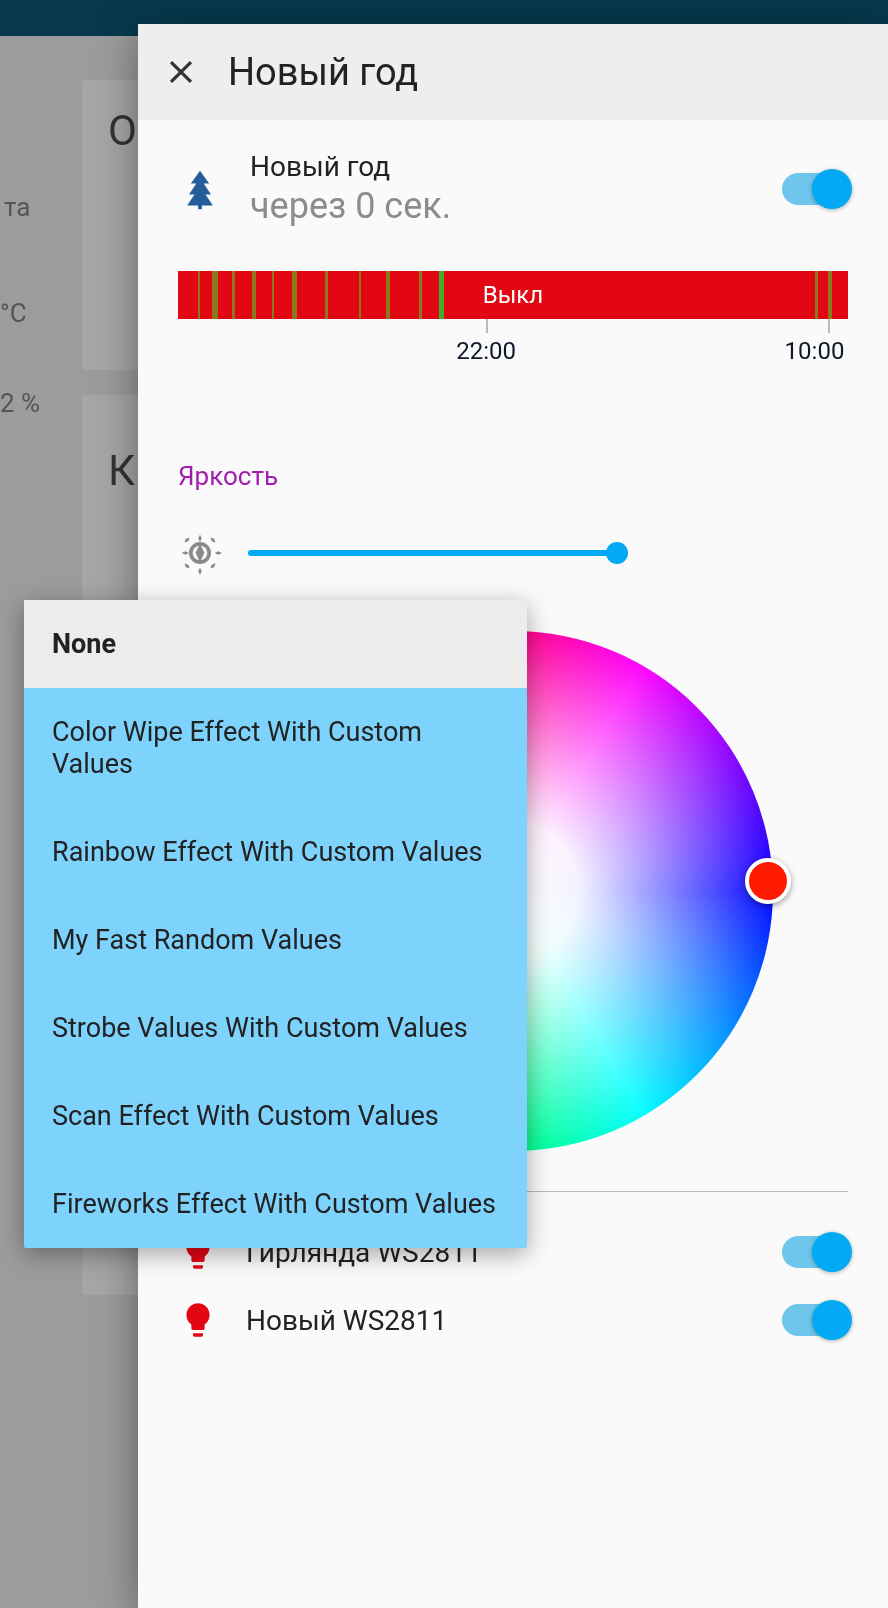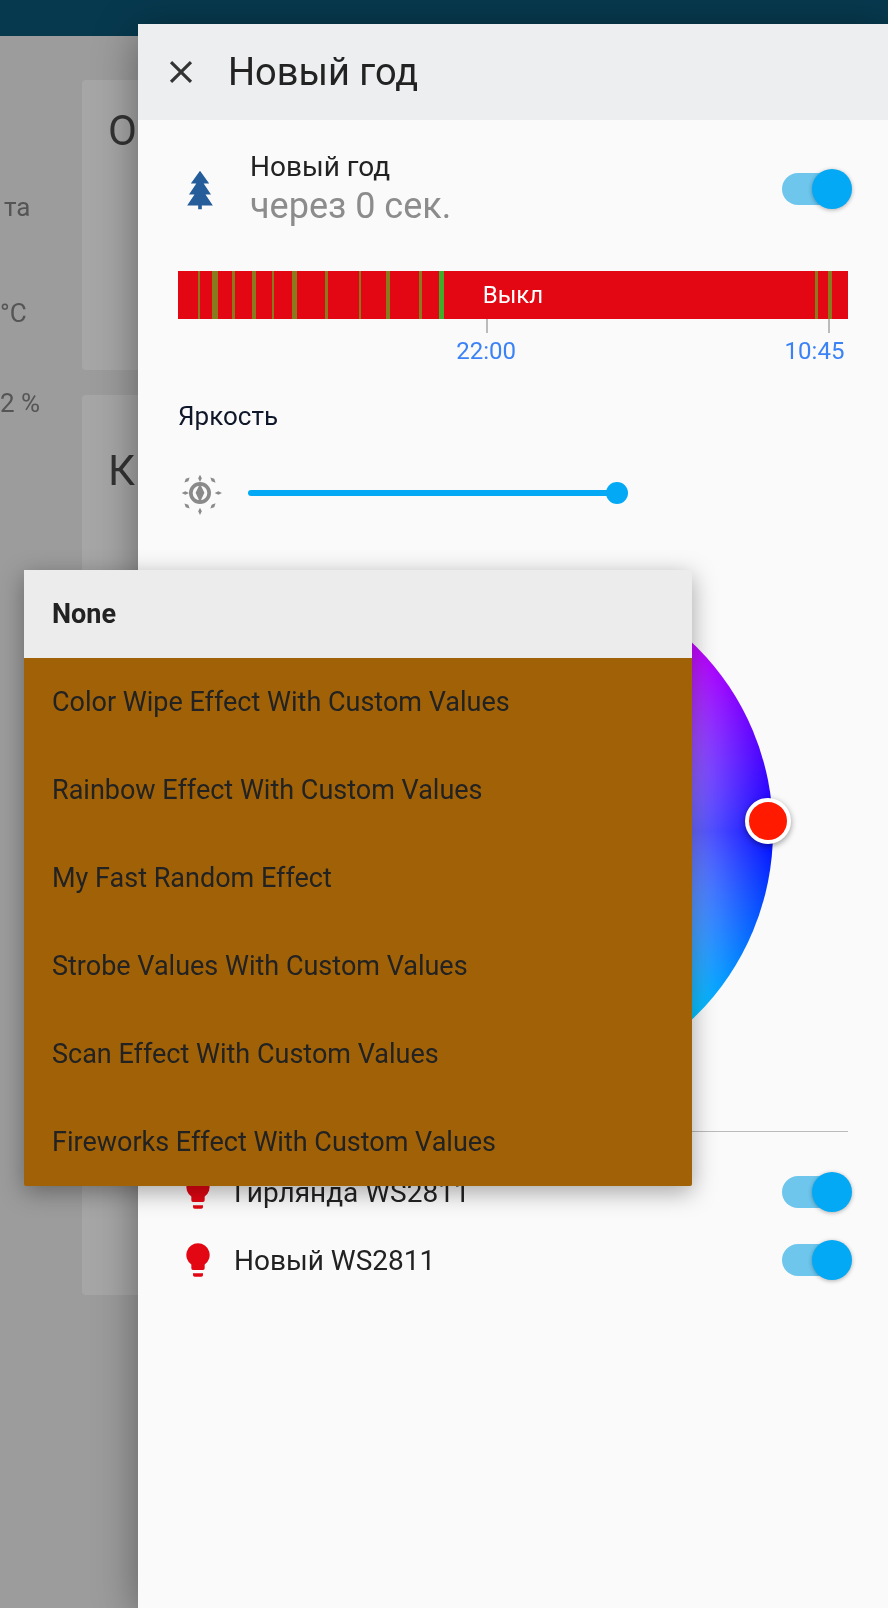--- a/index.html
+++ b/index.html
@@ -40,23 +40,23 @@
   .switch { width: 66px; height: 32px; border-radius: 16px; background: #6ec6ed; position: relative; cursor: pointer; }
   .switch .knob { position: absolute; right: -4px; top: -4px; width: 40px; height: 40px; border-radius: 50%; background: #03a9f4; box-shadow: 0 1px 4px rgba(0,0,0,0.3); }
 
   .timeline { margin-top: 44px; }
   .timeline-bar { height: 48px; background: #e30613; position: relative; overflow: hidden; text-align: right; }
   .timeline-bar .stripe { position: absolute; top: 0; bottom: 0; background: #8a7a1e; }
   .timeline-bar .green { position: absolute; top: 0; bottom: 0; background: #3fae29; }
   .timeline-bar .label { position: absolute; left: 50%; top: 50%; transform: translate(-50%,-50%); color: #fff; font-size: 24px; }
   .timeline-ticks { position: relative; height: 50px; }
   .tick { position: absolute; top: 0; width: 2px; height: 14px; background: #bbb; }
-  .tick-label { position: absolute; top: 18px; font-size: 24px; color: #3b82f6; transform: translateX(-50%); }
-
-  .section-label { font-size: 26px; color: #0f172a; margin-top: 32px; }
+  .tick-label { position: absolute; top: 18px; font-size: 24px; color: #0f172a; transform: translateX(-50%); }
+
+  .section-label { font-size: 26px; color: #a21caf; margin-top: 92px; }
 
   .brightness-row { display: flex; align-items: center; gap: 26px; margin-top: 40px; }
   .bright-icon { width: 44px; height: 44px; }
   .bright-icon svg { width: 100%; height: 100%; fill: #8a8a8a; }
   .slider { flex: 0 0 auto; width: 370px; position: relative; height: 6px; background: #03a9f4; border-radius: 3px; }
   .slider .dot { position: absolute; right: -10px; top: 50%; transform: translateY(-50%); width: 22px; height: 22px; border-radius: 50%; background: #03a9f4; }
 
   .color-wheel-wrap { position: relative; margin: 56px auto 0; width: 520px; height: 520px; }
   .color-wheel {
     width: 100%; height: 100%; border-radius: 50%;
@@ -71,29 +71,29 @@
     content: ""; position: absolute; inset: 0; border-radius: 50%;
     background: radial-gradient(circle, #fff 0%, rgba(255,255,255,0.95) 18%, rgba(255,255,255,0) 72%);
   }
   .color-handle {
     position: absolute; width: 46px; height: 46px; border-radius: 50%;
     background: #ff1a00; border: 4px solid #fff; box-shadow: 0 2px 6px rgba(0,0,0,0.4);
     right: -18px; top: 48%; transform: translateY(-50%);
   }
 
   .device-section { margin-top: 40px; border-top: 1px solid #bbb; padding-top: 26px; }
-  .device-row { display: flex; align-items: center; gap: 16px; padding: 14px 0; }
+  .device-row { display: flex; align-items: center; gap: 28px; padding: 14px 0; }
   .bulb-icon { width: 40px; height: 40px; }
   .bulb-icon svg { width: 100%; height: 100%; fill: #e30613; }
   .device-name { flex: 1; font-size: 28px; color: #222; }
 
   
   .dropdown {
-    position: absolute; top: 570px; left: 24px; width: 668px;
-    background: #a16207; box-shadow: 0 6px 24px rgba(0,0,0,0.35);
+    position: absolute; top: 600px; left: 24px; width: 503px;
+    background: #7dd3fc; box-shadow: 0 6px 24px rgba(0,0,0,0.35);
     border-radius: 2px; z-index: 50;
   }
   .dropdown-item { padding: 28px 28px; font-size: 27px; color: #222; cursor: pointer; }
   .dropdown-item.selected { background: #ececec; font-weight: 700; }
 </style>
 </head>
 <body>
 
 <div class="bg-header"></div>
 <div class="bg-card1"></div>
@@ -146,21 +146,21 @@
         <div class="stripe" style="left:36%;width:3px"></div>
         <div class="green" style="left:39%;width:5px"></div>
         <div class="stripe" style="left:95%;width:3px"></div>
         <div class="stripe" style="left:97%;width:4px"></div>
         <span class="label">Выкл</span>
       </div>
       <div class="timeline-ticks">
         <div class="tick" style="left:46%"></div>
         <div class="tick-label" style="left:46%">22:00</div>
         <div class="tick" style="left:97%"></div>
-        <div class="tick-label" style="left:95%">10:45</div>
+        <div class="tick-label" style="left:95%">10:00</div>
       </div>
     </div>
 
     <div class="section-label">Яркость</div>
     <div class="brightness-row">
       <span class="bright-icon">
         <svg viewBox="0 0 24 24">
             <path d="M12 7l2.39 4.84L12 17l-2.39-5.16L12 7m0-5l-1 2 1 2 1-2-1-2m0 18l-1 2 1 2 1-2-1-2M4.22 4.22l-.71 2.12 2.12-.71.71-2.12-2.12.71m14.14 14.14l-.71 2.12 2.12-.71.71-2.12-2.12.71M2 12l2 1 2-1-2-1-2 1m18 0l2 1 2-1-2-1-2 1M4.22 19.78l2.12.71-.71-2.12-2.12-.71.71 2.12m14.14-14.14l2.12.71-.71-2.12-2.12-.71.71 2.12"></path>
             <circle cx="12" cy="12" r="5" fill="none" stroke="#8a8a8a" stroke-width="2"></circle>
           </svg>
@@ -200,17 +200,17 @@
       </div>
     </div>
 
   </div>
 </div>
 
 <div class="dropdown">
   <div class="dropdown-item selected">None</div>
   <div class="dropdown-item">Color Wipe Effect With Custom Values</div>
   <div class="dropdown-item">Rainbow Effect With Custom Values</div>
-  <div class="dropdown-item">My Fast Random Effect</div>
+  <div class="dropdown-item">My Fast Random Values</div>
   <div class="dropdown-item">Strobe Values With Custom Values</div>
   <div class="dropdown-item">Scan Effect With Custom Values</div>
   <div class="dropdown-item">Fireworks Effect With Custom Values</div>
 </div>
 
 </body></html>

